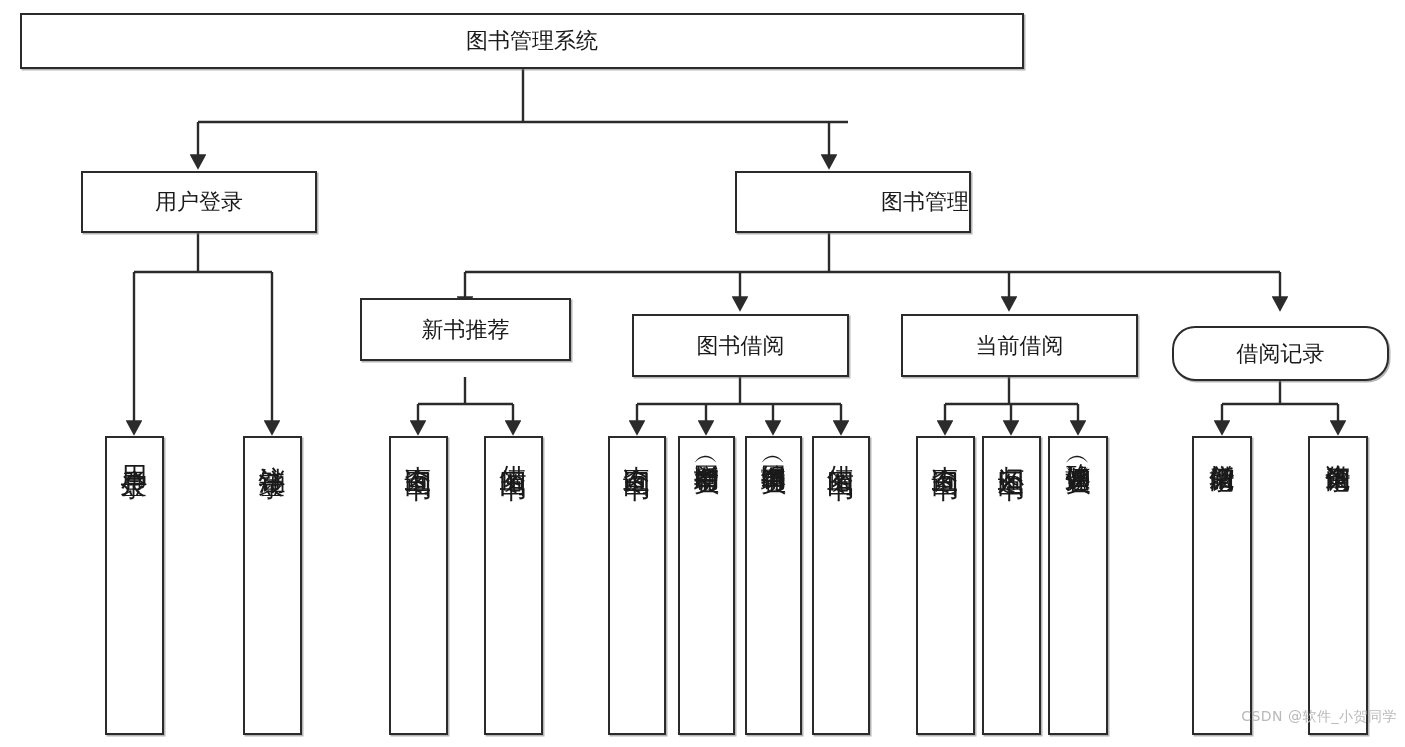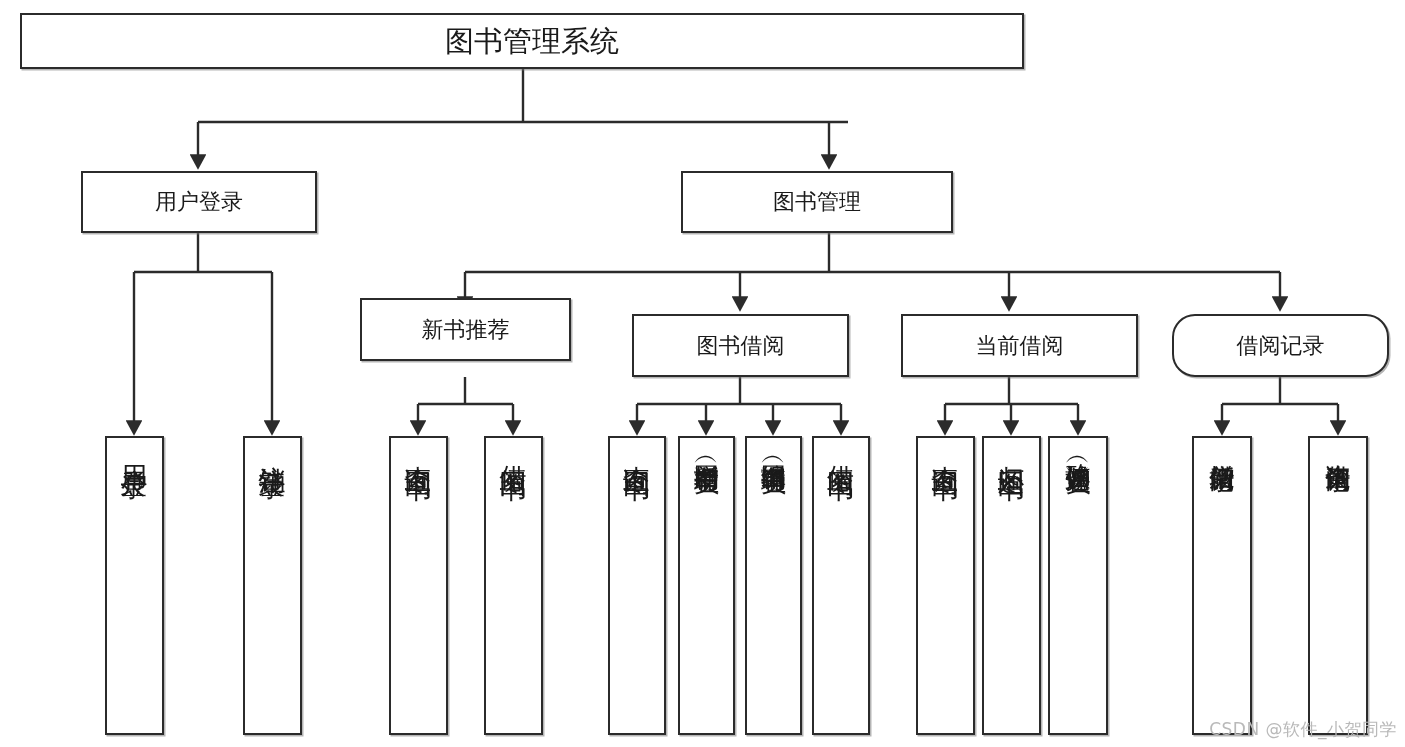--- a/index.html
+++ b/index.html
@@ -40,21 +40,21 @@
     color: #1a1a1a;
     line-height: 1.18;
     text-align: center;
     white-space: nowrap;
   }
   
   .node.horiz .label {
     font-size: 22px;
   }
   .node.root .label {
-    font-size: 29px;
+    font-size: 22px;
     margin-left: 20px;
   }
   
   .node.vert {
     align-items: flex-start;
     justify-content: center;
     padding-top: 6px;
   }
   .node.vert .label {
     writing-mode: vertical-rl;
@@ -64,22 +64,22 @@
     line-height: 1;
     white-space: nowrap;
   }
   .node.vert.small .label {
     font-size: 25px;
     letter-spacing: 1px;
   }
   #watermark {
     position: absolute;
     right: 8px;
-    bottom: 6px;
-    font-size: 17px;
+    bottom: 21px;
+    font-size: 14px;
     color: #b9b9b9;
     letter-spacing: 0.5px;
     user-select: none;
     white-space: nowrap;
   }
 </style>
 </head>
 <body>
 
 <div id="diagram-root">
@@ -134,34 +134,34 @@
     </g>
   </svg>
 
   <div class="node horiz root" style="left:20px; top:13px; width:1004px; height:56px;">
     <span class="label">图书管理系统</span>
   </div>
 
   <div class="node horiz" style="left:81px; top:171px; width:236px; height:62px;">
     <span class="label">用户登录</span>
   </div>
-  <div class="node horiz" style="left:681px; top:171px; width:272px; height:62px;">
+  <div class="node horiz" style="left:735px; top:171px; width:236px; height:62px;justify-content:flex-end;">
     <span class="label">图书管理</span>
   </div>
 
   <div class="node horiz" style="left:360px; top:298px; width:211px; height:63px;">
     <span class="label">新书推荐</span>
   </div>
   <div class="node horiz" style="left:632px; top:314px; width:217px; height:63px;">
     <span class="label">图书借阅</span>
   </div>
   <div class="node horiz" style="left:901px; top:314px; width:237px; height:63px;">
     <span class="label">当前借阅</span>
   </div>
-  <div class="node horiz" style="left:1172px; top:314px; width:217px; height:63px;border-radius:23px;">
+  <div class="node horiz" style="left:1172px; top:326px; width:217px; height:55px;border-radius:23px;">
     <span class="label">借阅记录</span>
   </div>
 
   <div class="node vert" style="left:105px; top:436px; width:59px; height:299px;">
     <span class="label">用户登录</span>
   </div>
   <div class="node vert" style="left:243px; top:436px; width:59px; height:299px;">
     <span class="label">注销登录</span>
   </div>
 

